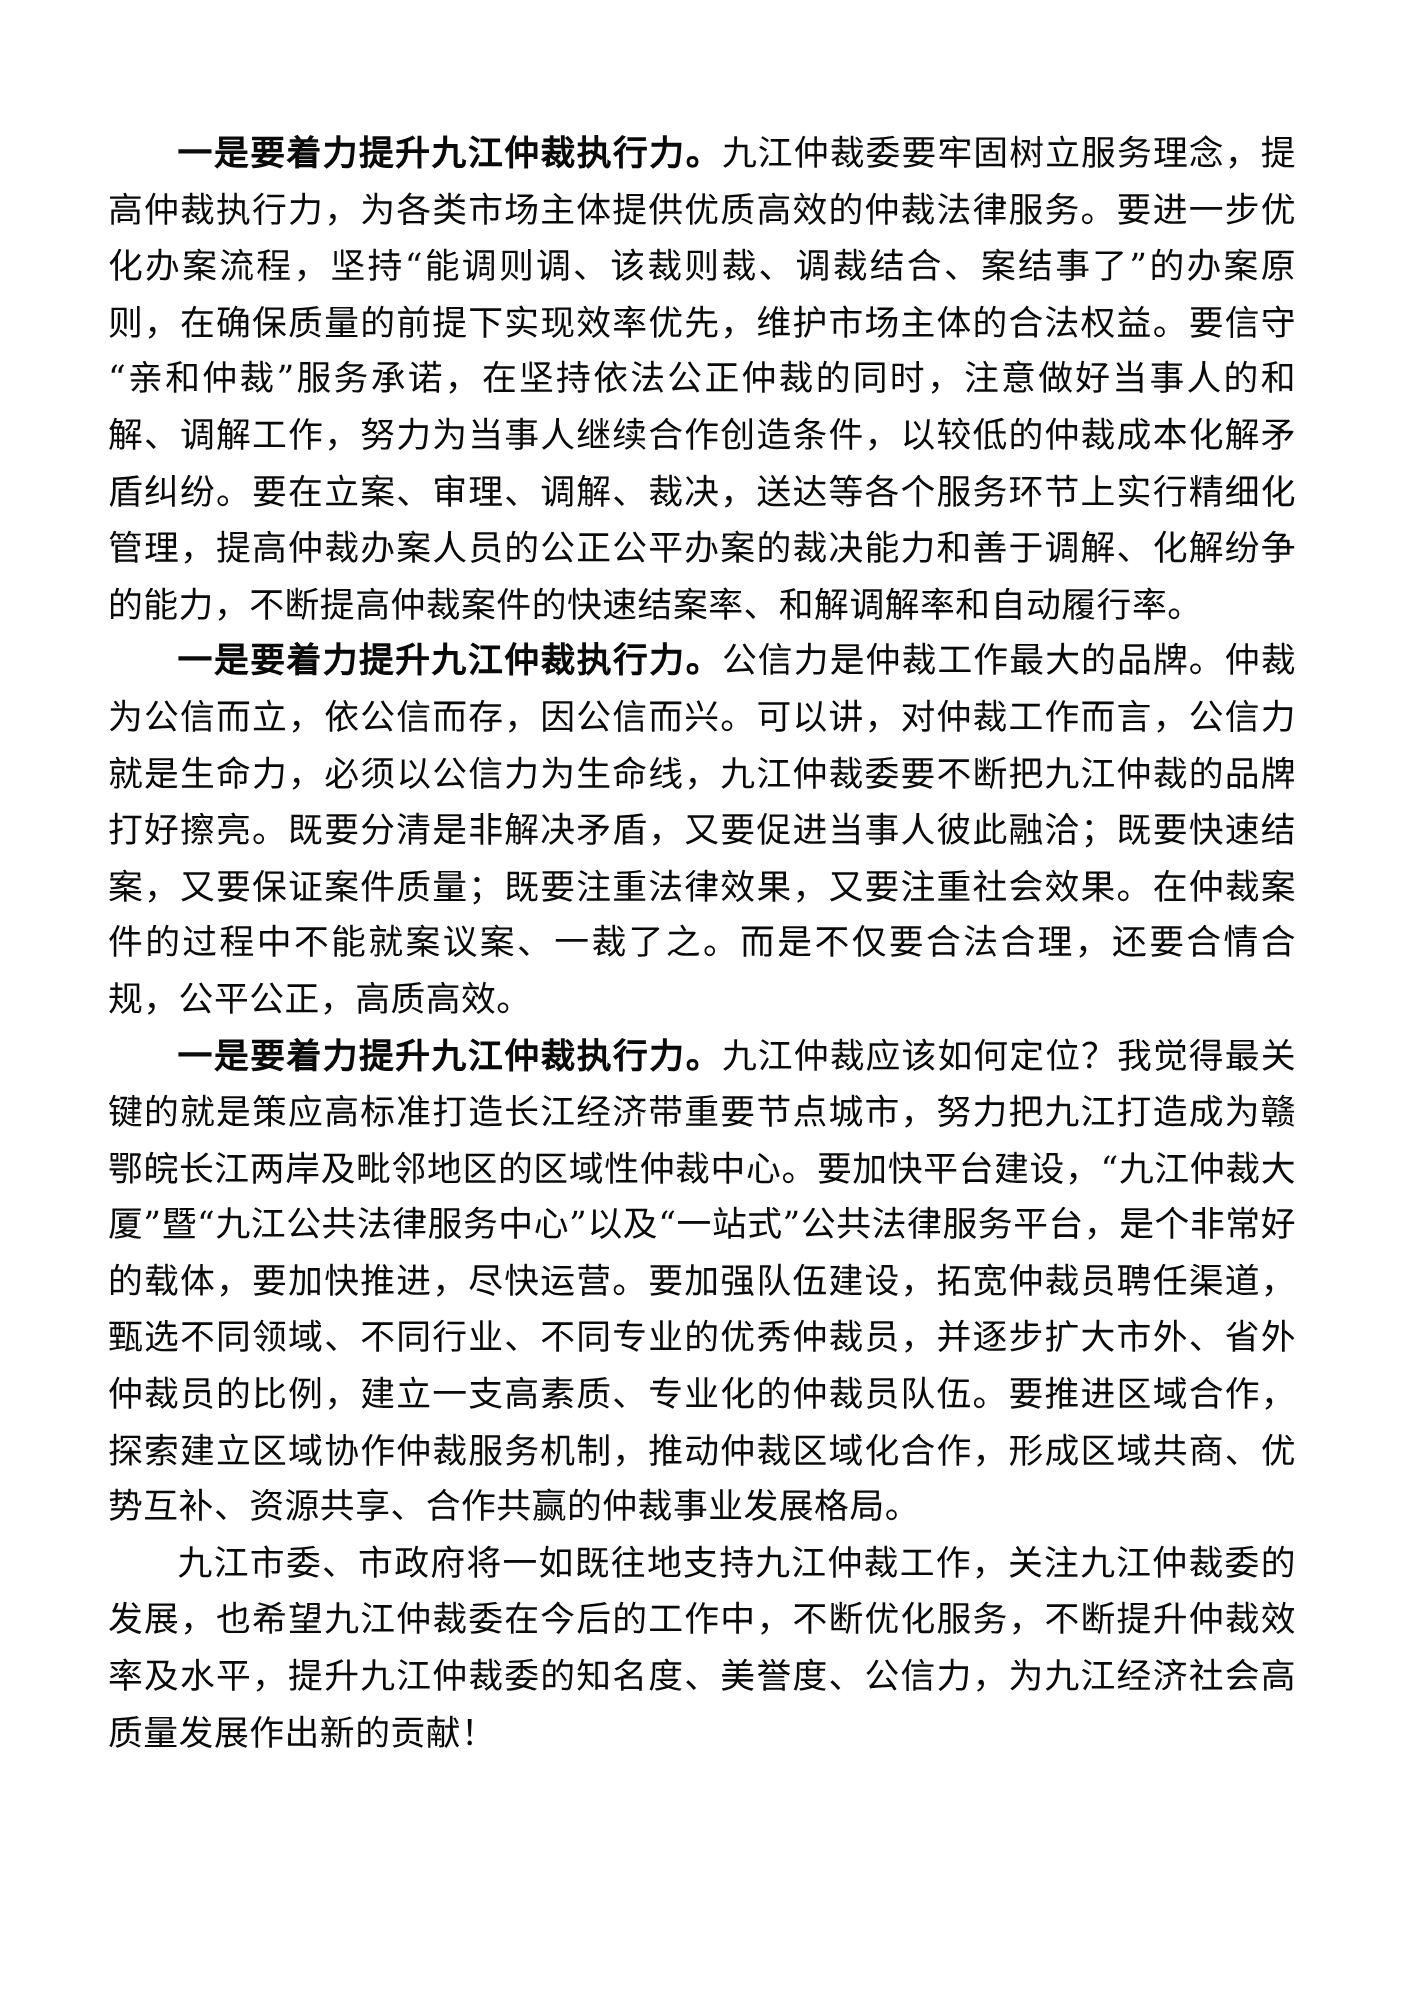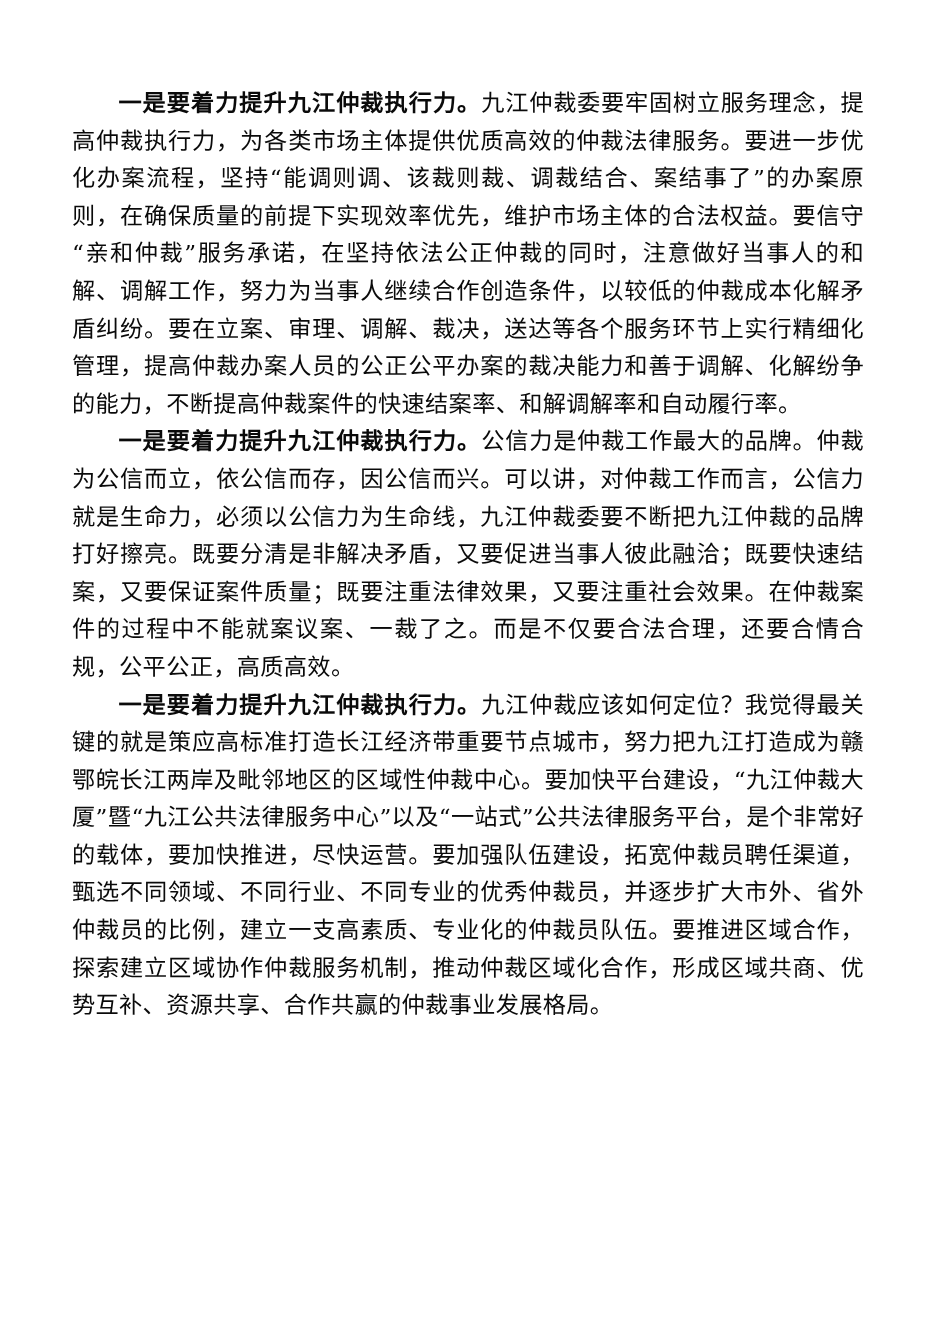--- a/index.html
+++ b/index.html
@@ -61,15 +61,18 @@
     </p>
 
     <p class="para">
       <span class="lead">一是要着力提升九江仲裁执行力。</span><span class="body-text">公信力是仲裁工作最大的品牌。仲裁为公信而立，依公信而存，因公信而兴。可以讲，对仲裁工作而言，公信力就是生命力，必须以公信力为生命线，九江仲裁委要不断把九江仲裁的品牌打好擦亮。既要分清是非解决矛盾，又要促进当事人彼此融洽；既要快速结案，又要保证案件质量；既要注重法律效果，又要注重社会效果。在仲裁案件的过程中不能就案议案、一裁了之。而是不仅要合法合理，还要合情合规，公平公正，高质高效。</span>
     </p>
 
     <p class="para">
       <span class="lead">一是要着力提升九江仲裁执行力。</span><span class="body-text">九江仲裁应该如何定位？我觉得最关键的就是策应高标准打造长江经济带重要节点城市，努力把九江打造成为赣鄂皖长江两岸及毗邻地区的区域性仲裁中心。要加快平台建设，“九江仲裁大厦”暨“九江公共法律服务中心”以及“一站式”公共法律服务平台，是个非常好的载体，要加快推进，尽快运营。要加强队伍建设，拓宽仲裁员聘任渠道，甄选不同领域、不同行业、不同专业的优秀仲裁员，并逐步扩大市外、省外仲裁员的比例，建立一支高素质、专业化的仲裁员队伍。要推进区域合作，探索建立区域协作仲裁服务机制，推动仲裁区域化合作，形成区域共商、优势互补、资源共享、合作共赢的仲裁事业发展格局。</span>
     </p>
 
+    <p class="para">
+      <span class="lead"></span><span class="body-text">九江市委、市政府将一如既往地支持九江仲裁工作，关注九江仲裁委的发展，也希望九江仲裁委在今后的工作中，不断优化服务，不断提升仲裁效率及水平，提升九江仲裁委的知名度、美誉度、公信力，为九江经济社会高质量发展作出新的贡献！</span>
+    </p>
 
   </div>
 </div>
 
 </body></html>

